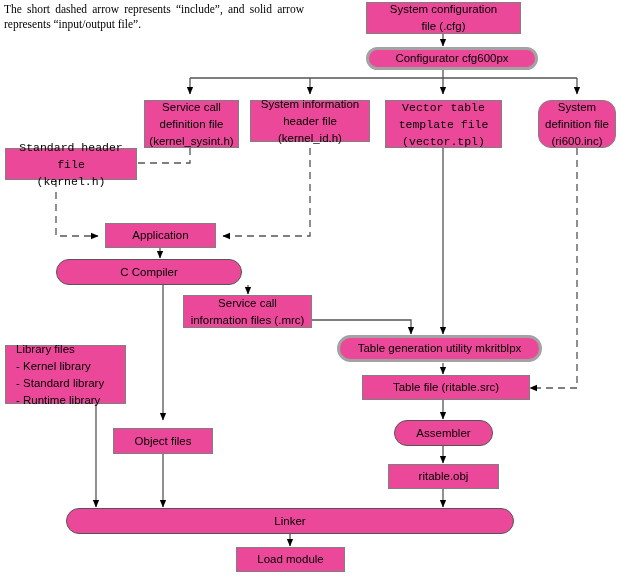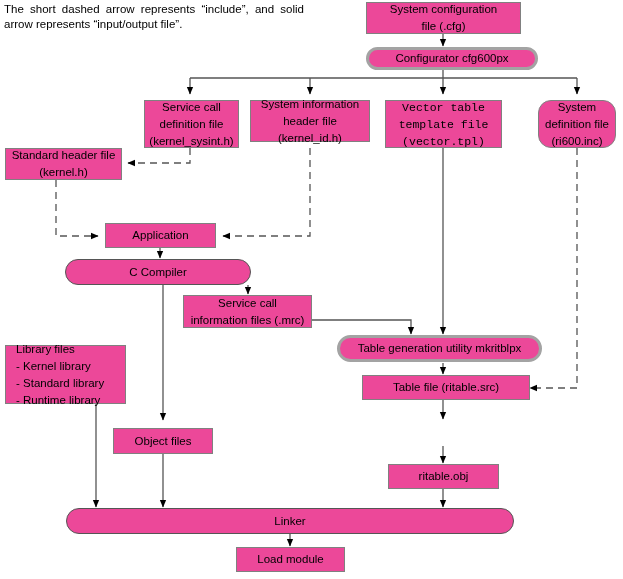--- a/index.html
+++ b/index.html
@@ -25,20 +25,21 @@
   .legend {
     position: absolute;
     left: 4px;
     top: 2px;
     width: 300px;
     font-size: 11.5px;
     line-height: 15px;
     color: #000;
     text-align: justify;
     white-space: pre-line;
+    font-family: Liberation Serif, serif;
   }
   .node {
     position: absolute;
     box-sizing: border-box;
     display: flex;
     align-items: center;
     justify-content: center;
     text-align: center;
     font-size: 11.5px;
     line-height: 17px;
@@ -141,41 +142,42 @@
 (kernel_id.h)</div>
 
   <div class="node rect" style="left:385px; top:100px; width:117px; height:48px;font-family:Liberation Mono, monospace;">Vector table
 template file
 (vector.tpl)</div>
 
   <div class="node rect" style="left:538px; top:100px; width:78px; height:48px;border-radius:13px;">System
 definition file
 (ri600.inc)</div>
 
-  <div class="node rect" style="left:5px; top:148px; width:117px; height:32px;">Standard header file
+  <div class="node rect" style="left:5px; top:148px; width:132px; height:32px;font-family:Liberation Mono, monospace;">Standard header file
 (kernel.h)</div>
 
   <div class="node rect" style="left:105px; top:223px; width:111px; height:25px;">Application</div>
 
-  <div class="node rounded" style="left:65px; top:259px; width:186px; height:26px;">C Compiler</div>
+  <div class="node rounded" style="left:56px; top:259px; width:186px; height:26px;">C Compiler</div>
 
   <div class="node rect" style="left:183px; top:295px; width:129px; height:33px;">Service call
 information files (.mrc)</div>
 
   <div class="node rounded-bold" style="left:337px; top:335px; width:205px; height:27px;">Table generation utility mkritblpx</div>
 
   <div class="node rect" style="left:362px; top:375px; width:168px; height:25px;">Table file (ritable.src)</div>
 
   <div class="node rect left-align" style="left:5px; top:345px; width:121px; height:59px;">Library files
 - Kernel library
 - Standard library
 - Runtime library</div>
 
   <div class="node rect" style="left:113px; top:428px; width:100px; height:26px;">Object files</div>
 
+  <div class="node rounded" style="left:394px; top:420px; width:99px; height:26px;">Assembler</div>
 
   <div class="node rect" style="left:388px; top:464px; width:111px; height:25px;">ritable.obj</div>
 
   <div class="node rounded" style="left:66px; top:508px; width:448px; height:26px;">Linker</div>
 
   <div class="node rect" style="left:236px; top:547px; width:109px; height:25px;">Load module</div>
 
 </div>
 
 </body></html>

